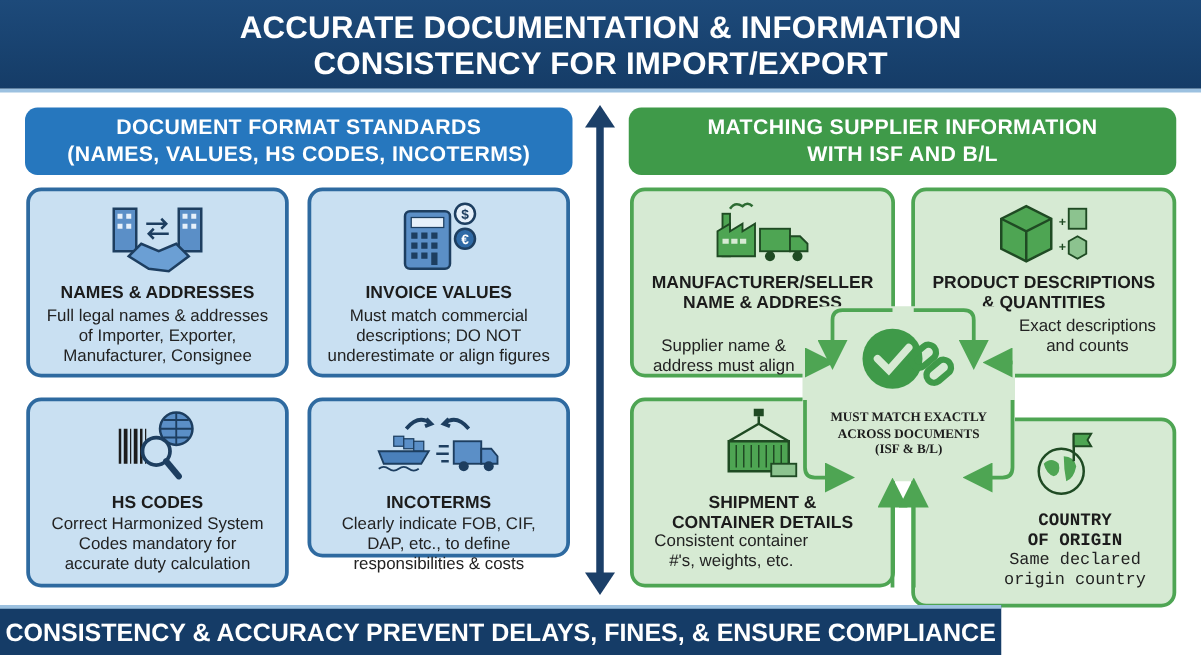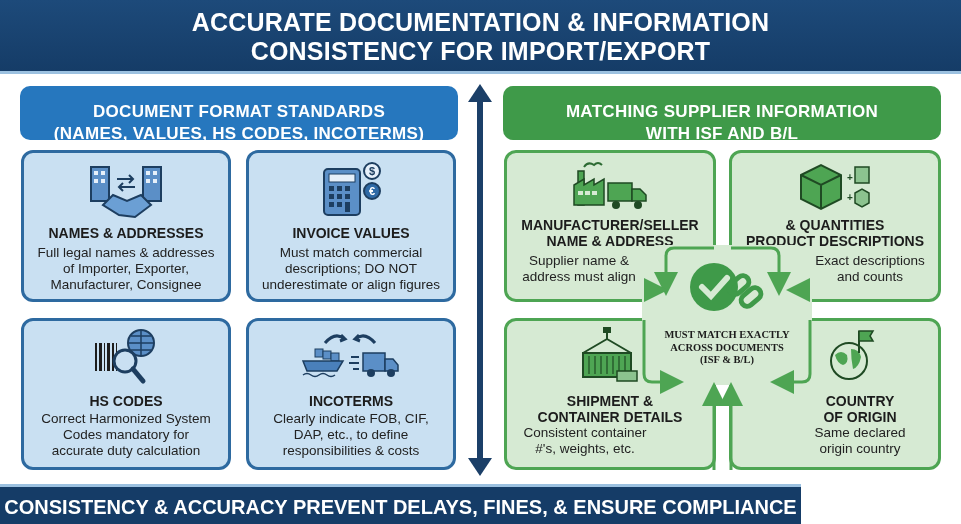--- a/index.html
+++ b/index.html
@@ -15,42 +15,42 @@
   }
   .bottom-banner {
     position: absolute; left: 0; top: 484px; width: 801px; height: 40px;
     background: #153c67; color: #fff; text-align: center; font-weight: bold;
     font-size: 20px; line-height: 40px; border-top: 3px solid #9cc1e0;
   }
 
   .section-header {
     position: absolute; height: 54px; border-radius: 10px;
     color: #fff; text-align: center; font-weight: bold; font-size: 17px; line-height: 22px;
-    padding-top: 15px; letter-spacing: 0.3px;
+    padding-top: 5px; letter-spacing: 0.3px;
   }
   .hdr-blue { left: 20px; top: 86px; width: 438px; background: #2677be; }
   .hdr-green { left: 503px; top: 86px; width: 438px; background: #3f9a49; }
 
   .card {
     position: absolute; border-radius: 12px; text-align: center;
   }
   .card.blue { background: #c9e0f2; border: 3px solid #2e6aa0; }
   .card.green { background: #d6ead3; border: 3px solid #4ea553; }
   .card .icon { position: absolute; left: 50%; transform: translateX(-50%); }
   .card .title { position: absolute; left: 0; right: 0; font-weight: bold; font-size: 14px; line-height: 16px; color: #1c1c1c; }
   .card .desc { position: absolute; left: 0; right: 0; font-size: 13.5px; line-height: 16px; color: #222; }
 
   .b1 { left: 21px; top: 150px; width: 210px; height: 152px; }
   .b2 { left: 246px; top: 150px; width: 210px; height: 152px; }
   .b3 { left: 21px; top: 318px; width: 210px; height: 152px; }
-  .b4 { left: 246px; top: 318px; width: 210px; height: 152px; }
+  .b4 { left: 246px; top: 318px; width: 210px; height: 128px; }
   .g1 { left: 504px; top: 150px; width: 212px; height: 152px; }
   .g2 { left: 729px; top: 150px; width: 212px; height: 152px; }
   .g3 { left: 504px; top: 318px; width: 212px; height: 152px; }
-  .g4 { left: 729px; top: 318px; width: 212px; height: 152px; }
+  .g4 { left: 729px; top: 334px; width: 212px; height: 152px; font-family: Liberation Mono, monospace; }
 
   .center-hub {
     position: absolute; left: 642px; top: 245px; width: 170px; height: 140px;
     background: #d6ead3; border-radius: 18px;
   }
   .hub-text {
     position: absolute; left: 0; right: 0; top: 84px; text-align: center;
     font-weight: bold; font-size: 10.5px; line-height: 12.5px; color: #1c1c1c; font-family: Liberation Serif, serif;
   }
   .divider-arrow { position: absolute; left: 468px; top: 84px; width: 24px; height: 392px; }
@@ -190,38 +190,38 @@
       </g>
     <rect x="38" y="22" width="24" height="18" fill="#4ea553" stroke="#1f4a23" stroke-width="1.5"></rect>
     <path d="M62 28 h8 l6 6 v6 h-14 z" fill="#4ea553" stroke="#1f4a23" stroke-width="1.5"></path>
     <circle cx="46" cy="44" r="4" fill="#1f4a23"></circle>
       <circle cx="68" cy="44" r="4" fill="#1f4a23"></circle>
   </svg>
   <div class="title" style="top:64px">
     <div>MANUFACTURER/SELLER</div>
     <div>NAME &amp; ADDRESS</div>
   </div>
-  <div class="desc" style="top:100px; right:62px">
+  <div class="desc" style="top:116px; right:62px">
     <div>Supplier name &amp;</div>
     <div>address must align</div>
   </div>
 </div>
 
 <div class="card green g2">
   <svg class="icon" style="top:8px" width="80" height="52" viewBox="0 0 80 52">
     <path d="M6 14 l20 -10 l20 10 v24 l-20 10 l-20 -10 z" fill="#4ea553" stroke="#1f4a23" stroke-width="2"></path>
     <path d="M6 14 l20 10 l20 -10 M26 24 v24" stroke="#1f4a23" stroke-width="2" fill="none"></path>
     <text x="52" y="20" font-size="10" font-weight="bold" fill="#1f4a23" font-family="Liberation Sans, sans-serif">+</text>
     <rect x="60" y="6" width="14" height="16" fill="#8cc38f" stroke="#1f4a23" stroke-width="1.5"></rect>
     <text x="52" y="40" font-size="10" font-weight="bold" fill="#1f4a23" font-family="Liberation Sans, sans-serif">+</text>
     <path d="M60 32 l7 -4 l7 4 v10 l-7 4 l-7 -4 z" fill="#8cc38f" stroke="#1f4a23" stroke-width="1.5"></path>
   </svg>
   <div class="title" style="top:64px">
+    <div>PRODUCT DESCRIPTIONS</div>
     <div>&amp; QUANTITIES</div>
-    <div>PRODUCT DESCRIPTIONS</div>
   </div>
   <div class="desc" style="top:100px; left:70px">
     <div>Exact descriptions</div>
     <div>and counts</div>
   </div>
 </div>
 
 <div class="card green g3">
   <svg class="icon" style="top:4px; left:70px; transform:none" width="64" height="60" viewBox="0 0 64 60">
     <rect x="26" y="2" width="8" height="6" fill="#1f4a23"></rect>

